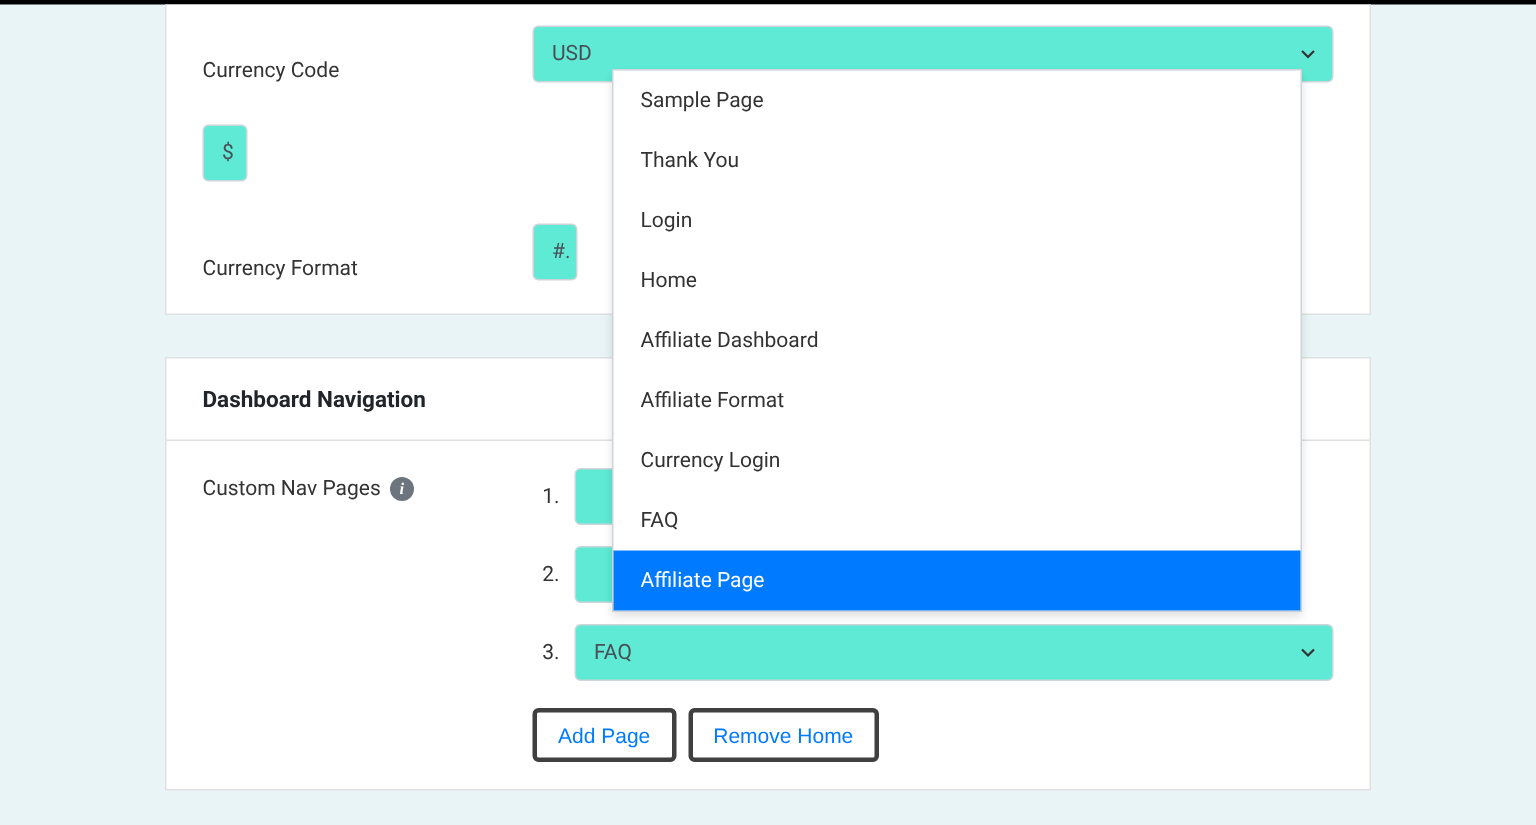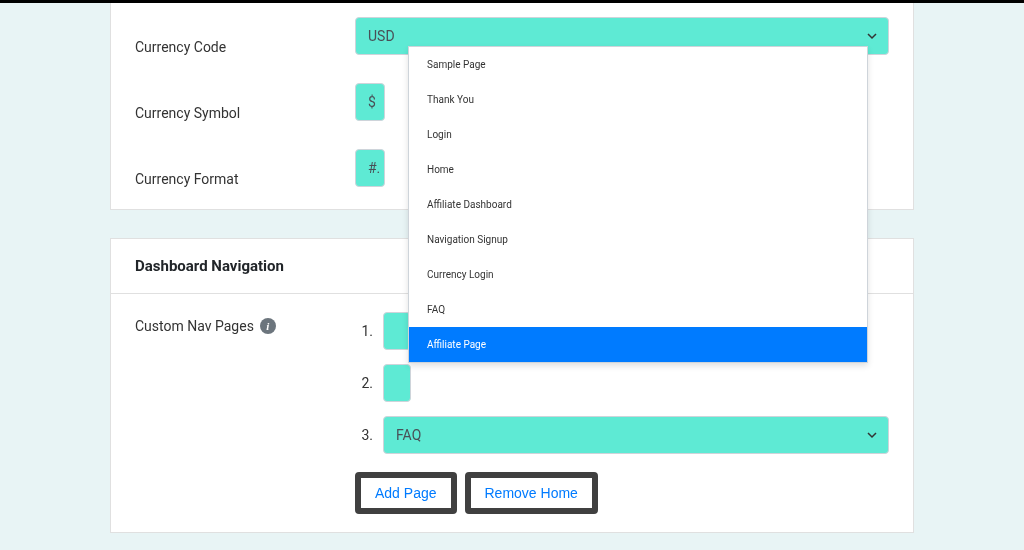--- a/index.html
+++ b/index.html
@@ -115,41 +115,41 @@
     .nav-page-select {
       flex: 1;
     }
     .button-row {
       display: flex;
       gap: 8px;
       margin-left: 220px;
       padding: 0 24px 18px;
     }
     .btn-outline {
-      border: 6px solid #404040;
+      border: 3px solid #404040;
       background: #fff;
       color: #007bff;
       border-radius: 4px;
       padding: 7px 14px;
       font-size: 14px;
       cursor: pointer;
     }
     .dropdown-menu {
       position: absolute;
       left: 408px;
       top: 46px;
       width: 460px;
       background: #fff;
       border: 1px solid #ced4da;
       box-shadow: 0 3px 6px rgba(0,0,0,0.12);
       z-index: 100;
     }
     .dropdown-item {
       padding: 12px 18px;
-      font-size: 10px;
+      font-size: 14px;
       color: #333;
       cursor: pointer;
     }
     .dropdown-item.highlighted {
       background: #007bff;
       color: #fff;
     }
     .chevron svg {
       width: 12px;
       height: 12px;
@@ -187,21 +187,20 @@
             <span class="chevron">
               <svg viewBox="0 0 12 12">
                   <path d="M2 4 L6 8 L10 4" stroke="#333" stroke-width="1.5" fill="none"></path>
                 </svg>
             </span>
           </div>
         </div>
       </div>
 
       <div class="form-row">
-        <div class="form-label">Currency Symbol</div>
         <div class="form-control-wrap">
           <div class="select-control" style="width:30px; overflow:hidden; padding-right:8px;">
             <span>$</span>
           </div>
         </div>
       </div>
 
       <div class="form-row" style="padding-bottom:22px;">
         <div class="form-label">Currency Format</div>
         <div class="form-control-wrap">
@@ -261,18 +260,18 @@
       </div>
     </div>
   </div>
 
   <div class="dropdown-menu" id="dropdown-menu">
       <div class="dropdown-item">Sample Page</div>
       <div class="dropdown-item">Thank You</div>
       <div class="dropdown-item">Login</div>
       <div class="dropdown-item">Home</div>
       <div class="dropdown-item">Affiliate Dashboard</div>
-      <div class="dropdown-item">Navigation Signup</div>
+      <div class="dropdown-item">Affiliate Format</div>
       <div class="dropdown-item">Currency Login</div>
       <div class="dropdown-item">FAQ</div>
       <div class="dropdown-item highlighted">Affiliate Page</div>
     </div>
 </div>
 
 </body></html>

